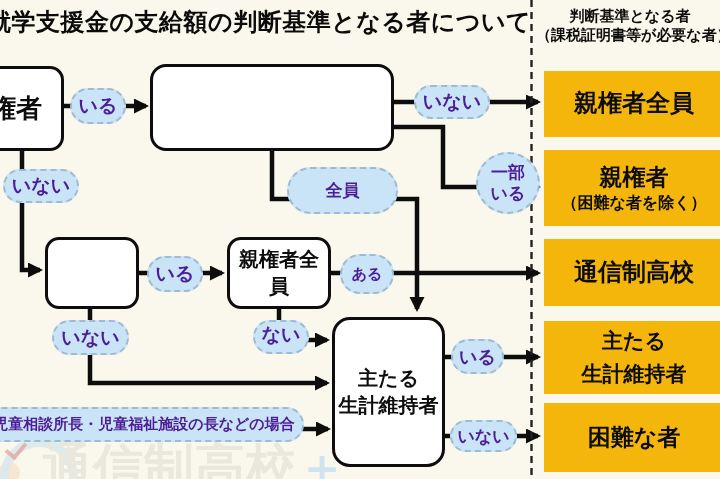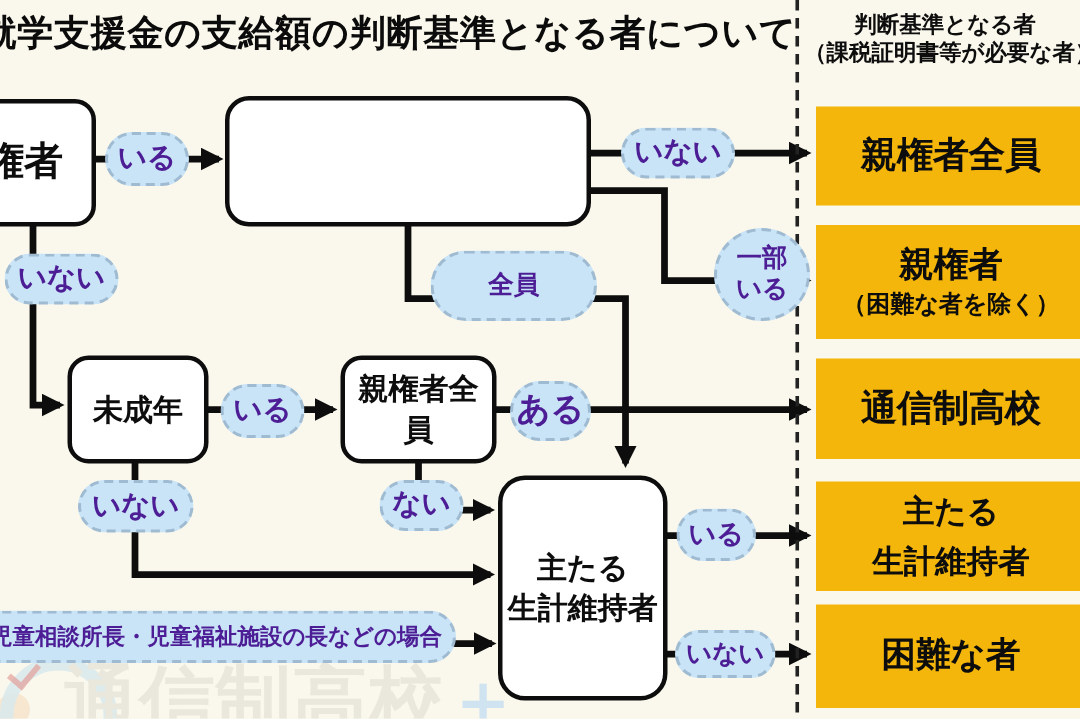--- a/index.html
+++ b/index.html
@@ -77,21 +77,20 @@
 <div class="rp-h2">（課税証明書等が必要な者）</div>
 
 <div class="wbox" style="left:-58px;top:66px;width:122px;height:85px;font-size:26px;">
   <div>親権者</div>
 </div>
 
 <div class="wbox" style="left:150px;top:64px;width:244px;height:87px;font-size:19px;line-height:27px;border-radius:16px;">
 </div>
 
 <div class="wbox" style="left:45px;top:237px;width:94px;height:72px;font-size:20px;line-height:26px;">
-  <div>未成年</div>
 </div>
 
 <div class="wbox" style="left:227px;top:237px;width:104px;height:72px;font-size:20px;">
   <div>親権者全員</div>
 </div>
 
 <div class="wbox" style="left:332px;top:317px;width:113px;height:150px;font-size:20px;line-height:27px;border-radius:18px;">
   <div>主たる</div>
   <div>生計維持者</div>
 </div>
@@ -149,27 +148,27 @@
 </div>
 <div class="pill" style="left:287px;top:167px;width:111px;height:47px;font-size:17px;">
   <div>全員</div>
 </div>
 <div class="pill" style="left:3px;top:169px;width:76px;height:34px;font-size:19px;">
   <div>いない</div>
 </div>
 <div class="pill" style="left:147px;top:256px;width:56px;height:36px;font-size:19px;">
   <div>いる</div>
 </div>
-<div class="pill" style="left:340px;top:254px;width:54px;height:40px;font-size:22px;">
+<div class="pill" style="left:340px;top:254px;width:54px;height:40px;font-size:15px;">
   <div>ある</div>
 </div>
 <div class="pill" style="left:52px;top:320px;width:77px;height:35px;font-size:19px;">
   <div>いない</div>
 </div>
-<div class="pill" style="left:253px;top:320px;width:56px;height:34px;font-size:19px;">
+<div class="pill" style="left:253px;top:320px;width:56px;height:34px;font-size:19px;font-family:Liberation Mono, monospace;">
   <div>ない</div>
 </div>
 <div class="pill" style="left:-16px;top:407px;width:320px;height:35px;font-size:15px;border-radius:18px;">
   <div>児童相談所長・児童福祉施設の長などの場合</div>
 </div>
 <div class="pill" style="left:451px;top:339px;width:53px;height:35px;font-size:18px;">
   <div>いる</div>
 </div>
 <div class="pill" style="left:450px;top:420px;width:67px;height:32px;font-size:17px;">
   <div>いない</div>

